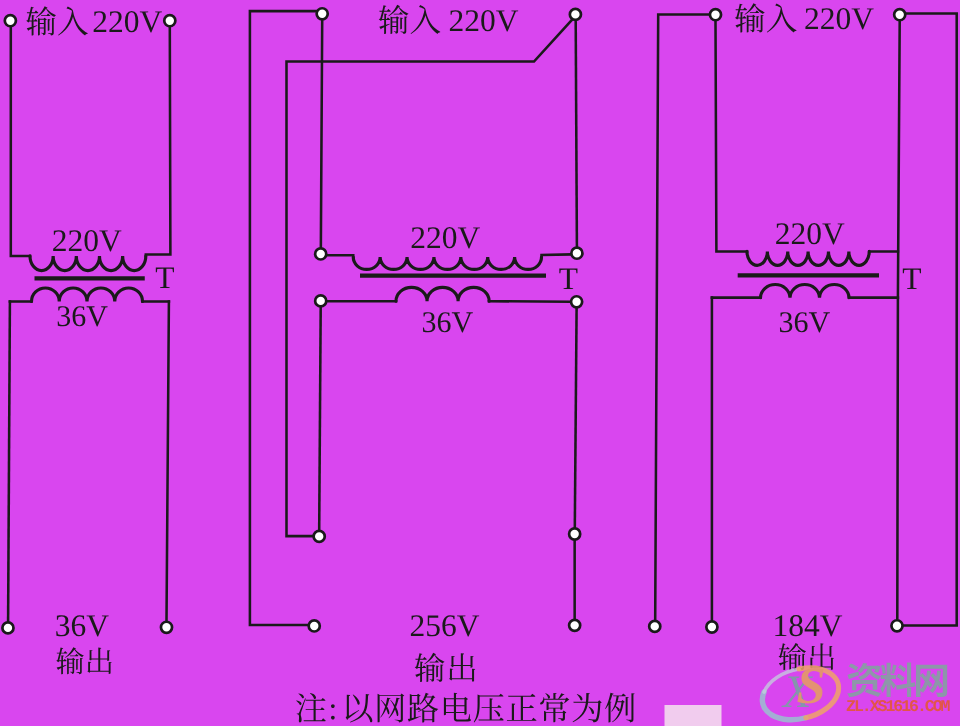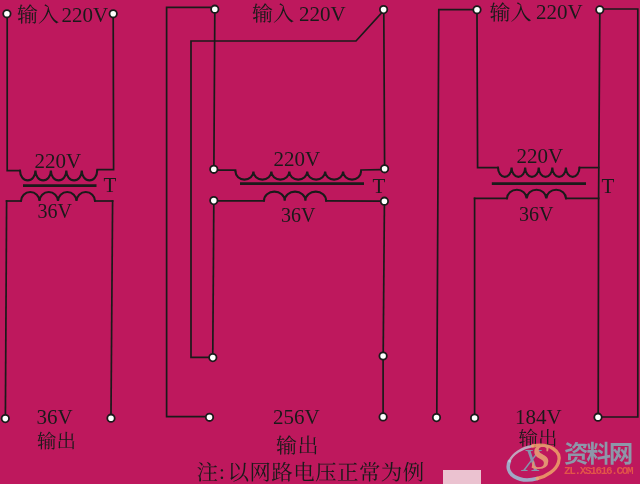--- a/index.html
+++ b/index.html
@@ -1,14 +1,14 @@
 <!DOCTYPE html>
 <html><head><meta charset="utf-8"><style>
 html,body{margin:0;padding:0;background:#fdfdfd;}
-#page{position:relative;width:640px;height:484px;background:#be185d;overflow:hidden;}
+#page{position:relative;width:640px;height:484px;background:#d946ef;overflow:hidden;}
 </style></head><body>
 <div id="page">
 <svg width="640" height="484" viewBox="0 0 640 484">
 <defs>
 <path id="gshu" d="M650 71Q671 109 707 146Q742 182 786 214Q830 247 877 272Q924 298 967 315L965 327Q946 333 934 345Q921 357 916 375Q859 344 804 298Q750 252 705 197Q661 142 631 83ZM700 81Q696 88 686 93Q676 97 660 93Q596 195 512 271Q428 348 341 394L328 380Q379 344 430 290Q481 237 528 171Q574 105 609 32ZM610 708V737H442V708ZM606 564V594H438V564ZM933 413Q931 423 923 430Q915 436 897 438V872Q897 897 891 916Q886 934 867 946Q848 957 808 962Q806 948 802 937Q798 925 788 918Q778 910 761 905Q744 899 715 897V880Q715 880 729 881Q742 882 761 884Q779 885 796 886Q813 887 819 887Q832 887 836 883Q840 878 840 868V402ZM454 936Q454 939 448 944Q441 950 430 953Q420 957 407 957H397V431V401L459 431H603V461H454ZM573 431 602 395 679 452Q675 457 663 462Q651 467 638 469V868Q638 892 633 909Q629 926 613 937Q597 948 564 951Q563 939 560 928Q558 917 552 910Q546 903 534 898Q522 893 502 890V873Q502 873 516 875Q529 876 545 877Q561 879 567 879Q577 879 580 875Q582 871 582 862V431ZM713 263Q713 263 726 273Q739 284 757 298Q775 313 789 327Q785 343 763 343H500L492 314H671ZM793 449Q792 458 784 465Q777 472 759 474V785Q759 791 745 799Q732 806 716 806H706V439ZM255 940Q255 944 241 952Q227 960 204 960H195V497H255ZM290 323Q288 333 280 340Q273 347 255 350V503Q255 503 243 503Q231 503 214 503H200V312ZM40 728Q70 722 121 708Q173 694 238 676Q304 657 372 637L376 651Q331 676 265 709Q199 743 110 785Q104 804 89 810ZM313 436Q313 436 325 446Q338 456 354 470Q371 484 385 497Q381 513 359 513H99L91 483H275ZM329 168Q329 168 342 178Q355 189 374 204Q393 219 408 234Q405 250 383 250H50L42 220H286ZM265 73Q261 82 251 89Q241 95 219 91L230 75Q223 114 209 170Q196 226 180 288Q163 351 147 410Q131 469 117 513H126L93 546L24 490Q35 484 53 477Q70 470 82 467L58 501Q69 471 82 426Q95 382 108 330Q122 278 135 226Q148 174 158 127Q168 80 174 46Z"></path>
 <path id="gru" d="M524 312Q494 441 428 561Q362 682 266 784Q170 886 49 961L35 947Q118 885 190 805Q261 724 319 627Q376 530 417 418Q458 307 478 184ZM470 182Q468 171 452 160Q436 150 412 139Q388 128 360 118Q332 108 305 100Q309 93 317 81Q324 69 331 58Q339 46 344 40Q383 60 418 83Q453 105 478 130Q503 154 509 180Q528 298 568 407Q607 516 667 609Q726 701 804 773Q882 845 977 889L973 903Q944 903 921 919Q899 935 891 958Q806 906 737 827Q667 748 614 647Q561 546 525 428Q488 310 470 182Z"></path>
 <path id="gchu" d="M166 597 181 606V870H188L163 910L88 858Q96 849 110 840Q123 832 134 828L117 860V597ZM222 544Q221 553 213 559Q204 565 181 568V653Q179 653 173 653Q167 653 154 653Q141 653 117 653V593V534ZM214 194 229 203V454H236L211 492L137 441Q145 433 158 425Q172 416 183 413L166 444V194ZM271 144Q270 153 261 159Q252 165 229 168V253Q227 253 222 253Q216 253 203 253Q190 253 166 253V194V134ZM565 59Q563 69 555 76Q548 83 529 86V853H463V47ZM870 146Q869 155 861 162Q852 169 834 171V485Q834 488 826 493Q818 498 807 501Q795 505 782 505H770V135ZM919 550Q918 560 910 567Q902 574 883 576V927Q883 931 876 936Q868 941 856 945Q844 948 831 948H819V539ZM855 841V870H151V841ZM804 424V454H205V424Z"></path>
 <path id="gzhu" d="M332 259H819L867 199Q867 199 875 206Q884 213 897 225Q911 236 926 249Q941 261 953 273Q950 289 926 289H340ZM334 549H797L842 490Q842 490 851 497Q860 504 873 515Q886 525 901 538Q916 550 927 562Q924 577 901 577H342ZM274 893H832L879 833Q879 833 888 840Q897 847 910 858Q924 869 939 882Q954 894 966 907Q964 922 940 922H282ZM479 43Q540 58 578 81Q616 103 635 128Q654 153 658 175Q662 197 654 213Q647 228 631 232Q615 236 595 224Q589 194 568 162Q548 129 521 100Q495 71 469 51ZM583 264H649V909H583ZM120 62Q175 69 210 86Q245 102 262 121Q280 141 284 160Q288 179 281 192Q274 205 260 209Q245 214 227 204Q219 180 200 155Q181 130 157 108Q134 86 111 71ZM49 278Q103 284 136 299Q170 314 187 332Q204 350 208 368Q212 385 206 398Q200 411 186 415Q172 418 154 409Q145 387 127 364Q109 342 86 322Q63 302 40 288ZM106 679Q115 679 119 676Q124 673 131 658Q136 648 140 640Q144 632 151 617Q158 603 169 576Q181 548 200 502Q220 456 250 386Q280 315 324 212L342 217Q329 255 313 304Q296 352 278 403Q261 454 245 500Q230 546 218 581Q206 615 202 630Q195 653 191 676Q187 699 187 718Q187 734 191 752Q196 769 201 790Q207 810 211 834Q214 858 212 889Q211 921 197 939Q183 958 158 958Q143 958 135 945Q127 932 125 908Q132 857 133 816Q133 775 128 748Q122 722 111 714Q102 707 90 704Q79 701 62 700V679Q62 679 71 679Q80 679 90 679Q101 679 106 679Z"></path>
 <path id="gyi" d="M276 109Q275 120 266 128Q257 135 238 138V174H172V115V98ZM153 797Q177 785 218 763Q259 740 311 710Q363 679 422 644Q481 609 542 572L551 586Q513 616 457 659Q402 703 334 755Q266 807 189 862ZM222 139 237 149V798L179 821L209 795Q216 819 212 837Q207 855 198 867Q189 878 181 882L136 793Q160 781 166 773Q172 765 172 751V139ZM870 92Q868 103 859 111Q851 119 832 121Q829 228 822 321Q815 413 798 493Q780 572 745 640Q710 708 650 765Q591 822 500 871Q410 920 281 962L270 942Q409 886 499 823Q589 760 642 685Q694 610 719 520Q744 431 751 322Q759 212 761 81ZM722 625Q801 667 850 712Q900 757 926 798Q952 840 960 873Q967 907 960 929Q952 950 936 956Q919 961 898 944Q891 906 872 863Q853 821 826 779Q799 738 769 700Q738 662 709 633ZM369 95Q437 140 480 184Q522 229 544 268Q565 307 570 338Q575 369 567 387Q559 406 543 409Q527 412 507 396Q498 350 473 296Q448 243 416 192Q385 141 356 101Z"></path>
 <path id="gwang" d="M516 260Q587 335 633 405Q680 475 707 535Q734 596 744 643Q754 690 751 720Q748 750 736 758Q724 767 707 750Q695 704 677 643Q660 582 636 516Q612 450 579 386Q545 322 502 269ZM799 213Q796 223 788 227Q780 232 759 232Q743 301 718 380Q693 458 657 539Q622 619 573 694Q525 769 462 829L449 819Q500 754 540 676Q580 597 611 514Q641 430 661 346Q681 263 692 190ZM219 260Q292 324 341 385Q391 446 420 499Q449 553 462 595Q475 638 474 665Q472 693 461 702Q450 710 432 696Q417 654 397 600Q377 546 350 487Q323 428 287 372Q252 316 207 270ZM511 213Q508 223 500 228Q492 232 471 233Q457 298 435 372Q413 447 381 525Q350 602 306 674Q262 746 205 806L192 796Q238 733 273 657Q307 580 334 499Q360 418 377 339Q394 259 403 190ZM818 105 852 64 936 128Q931 133 919 139Q908 144 892 147V863Q892 888 884 908Q877 927 852 940Q827 953 775 958Q771 943 765 932Q759 921 747 914Q733 906 708 899Q683 892 640 887V872Q640 872 660 873Q681 875 709 877Q737 879 763 880Q788 882 797 882Q815 882 821 875Q828 869 828 856V105ZM172 932Q172 937 165 942Q158 948 146 953Q135 957 120 957H108V105V72L178 105H862V135H172Z"></path>

